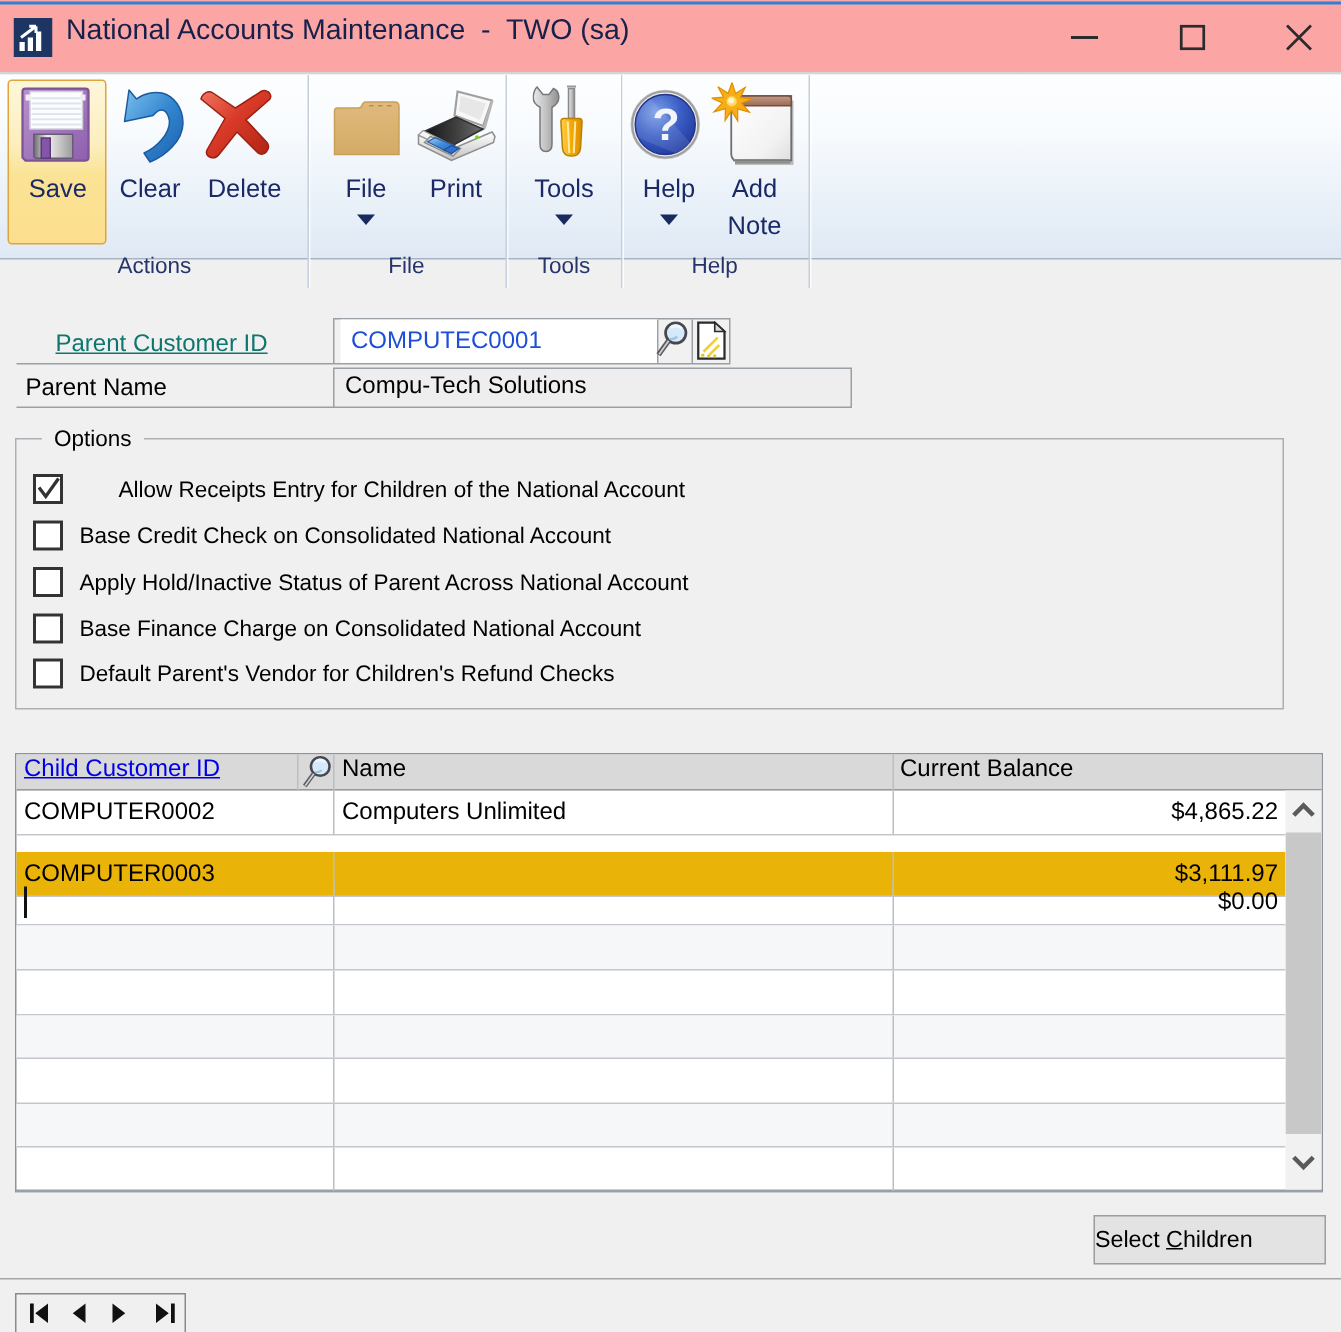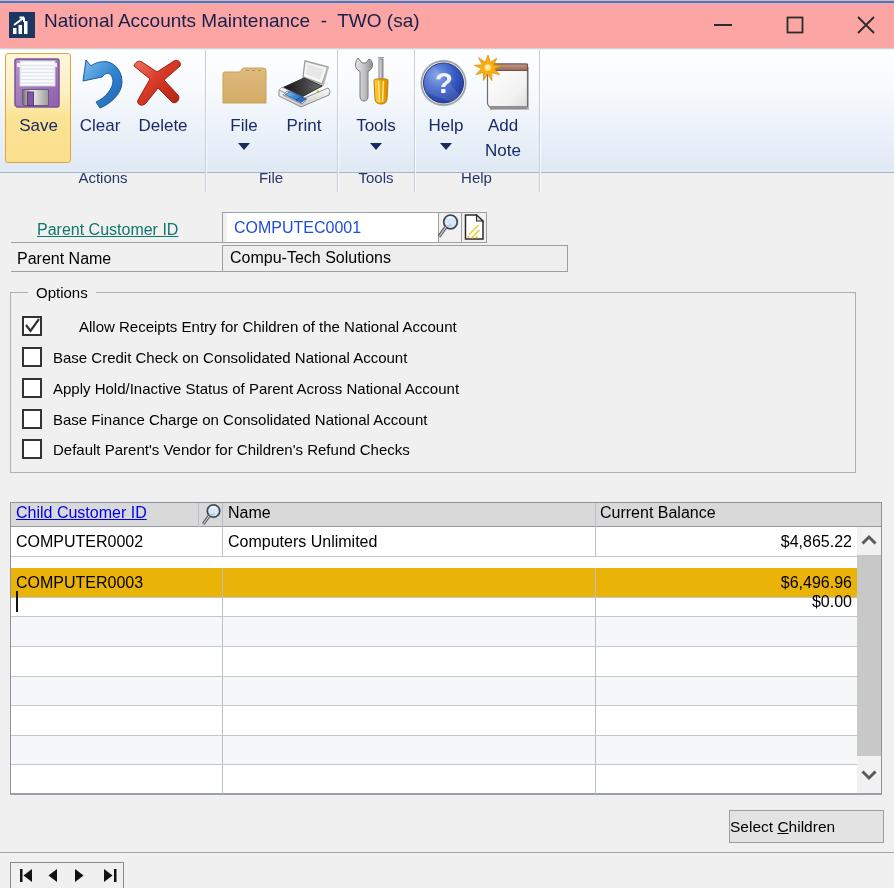--- a/index.html
+++ b/index.html
@@ -123,21 +123,21 @@
       <div class="colline1"></div>
       <div class="colline2"></div>
     <span class="gc1">COMPUTER0002</span>
       <span class="gc2">Computers Unlimited</span>
       <span class="gc3">$4,865.22</span>
     </div>
   <div class="grow" style="top:54px; background:#eab308;margin-top:11px;">
       <div class="colline1"></div>
       <div class="colline2"></div>
     <span class="gc1">COMPUTER0003</span>
-      <span class="gc3">$6,496.96</span>
+      <span class="gc3">$3,111.97</span>
     </div>
   <div class="grow" style="top:84px;">
       <div class="colline1"></div>
       <div class="colline2"></div>
     <span style="position:absolute;left:5px;width:2px;height:21px;top:4px;background:#111;"></span>
       <span class="gc3">$0.00</span>
     </div>
   <div class="grow" style="top:114px; background:#f6f7f8;">
       <div class="colline1"></div>
       <div class="colline2"></div>

